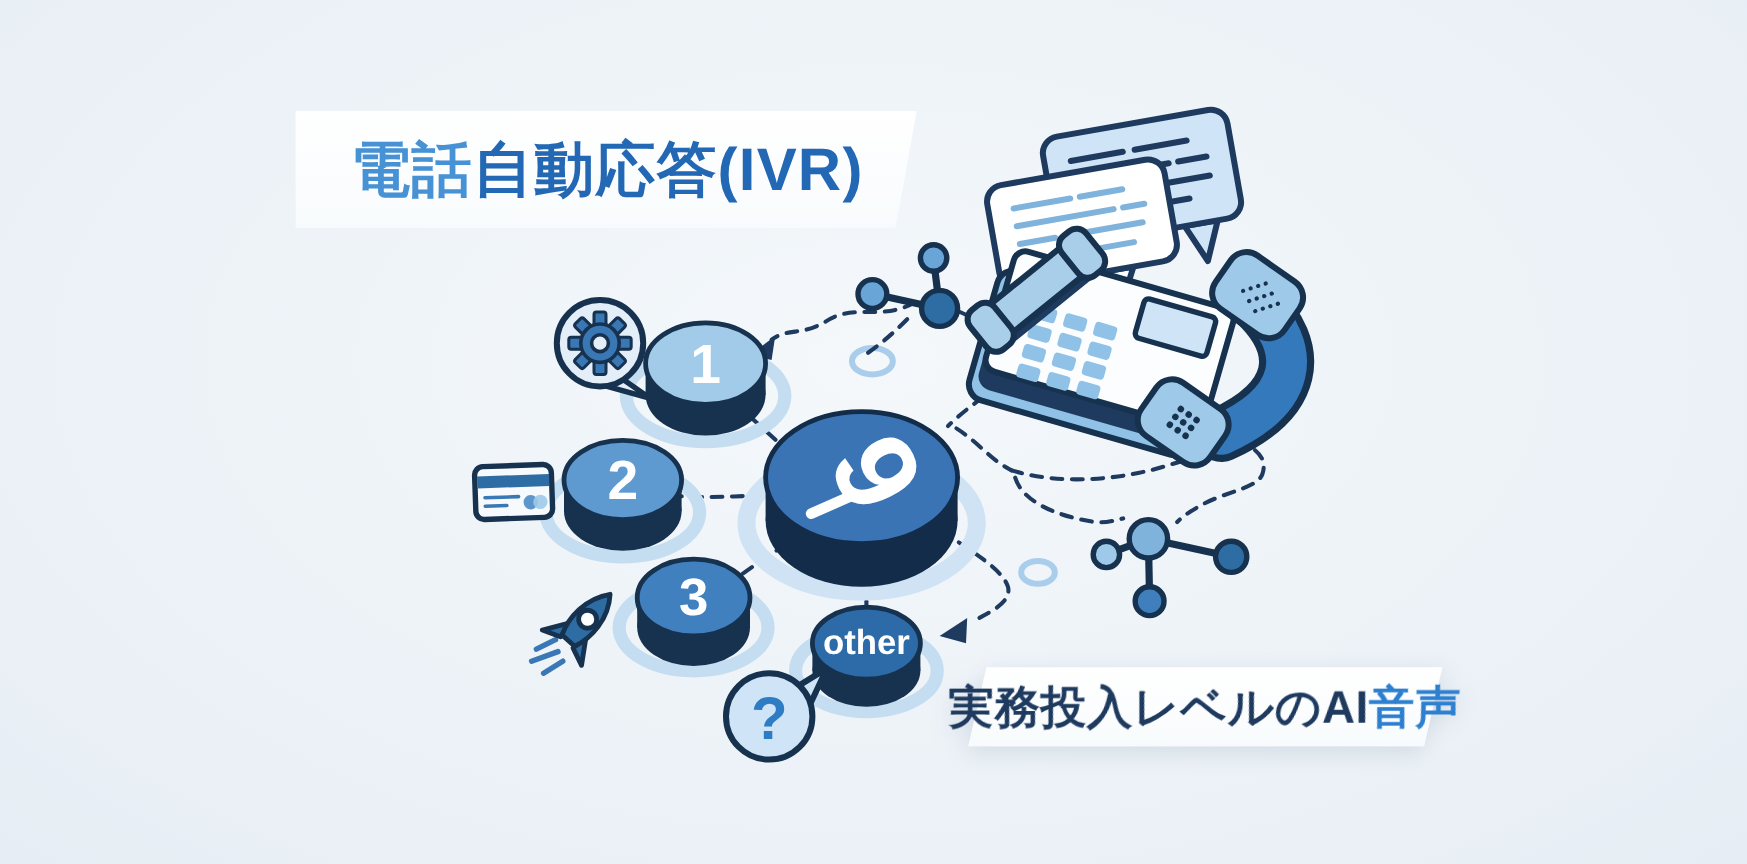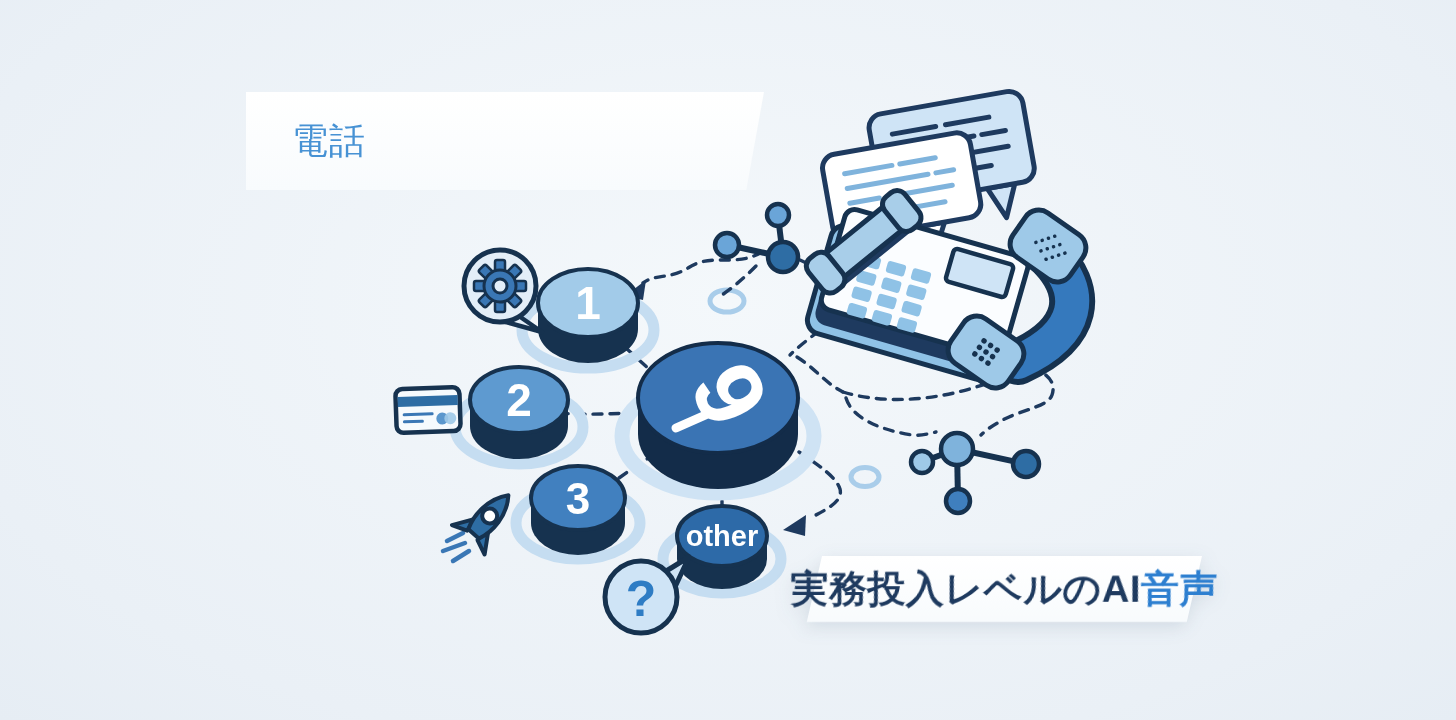--- a/index.html
+++ b/index.html
@@ -14,21 +14,21 @@
   .banner{
     position:absolute;background:linear-gradient(180deg,#ffffff 0%,#f8fbfd 100%);
     display:flex;align-items:center;
     filter:drop-shadow(0 5px 9px rgba(30,58,95,0.13));
     z-index:5;white-space:nowrap;
   }
   .title-banner{
     left:246px;top:92px;width:518px;height:98px;
     clip-path:polygon(0 0,100% 0,96.6% 100%,0 100%);
     padding-left:46px;box-sizing:border-box;
-    font-size:36px;font-weight:normal;letter-spacing:1px;
+    font-size:50px;font-weight:bold;letter-spacing:1px;
   }
   .title-banner .seg0{color:#4792d4;}
   .title-banner .seg1{color:#2268b4;}
   .caption-banner{
     left:822px;top:556px;width:380px;height:66px;
     transform:skewX(-13deg);transform-origin:top left;
     justify-content:center;box-sizing:border-box;
     font-size:38px;font-weight:bold;letter-spacing:0.5px;
   }
   .caption-banner .inner{transform:skewX(13deg);}
@@ -264,19 +264,20 @@
   <g transform="translate(641,597)">
     <path d="M 22 -24 L 48 -40 L 34 -10 Z" fill="#cfe4f6" stroke="#16324f" stroke-width="5" stroke-linejoin="round"></path>
     <circle cx="0" cy="0" r="36" fill="#cfe4f6" stroke="#16324f" stroke-width="5"></circle>
     <text x="0" y="2" font-size="50" fill="#2e7cc4" text-anchor="middle" dominant-baseline="central">?</text>
   </g>
 
 </svg>
 
 <div class="banner title-banner">
   <span class="seg0">電話</span>
+      <span class="seg1">自動応答(IVR)</span>
 </div>
 
 <div class="banner caption-banner">
   <span class="inner"><span class="seg0">実務投入レベルのAI</span><span class="seg1">音声</span></span>
 </div>
 
 </div>
 
 </body></html>

